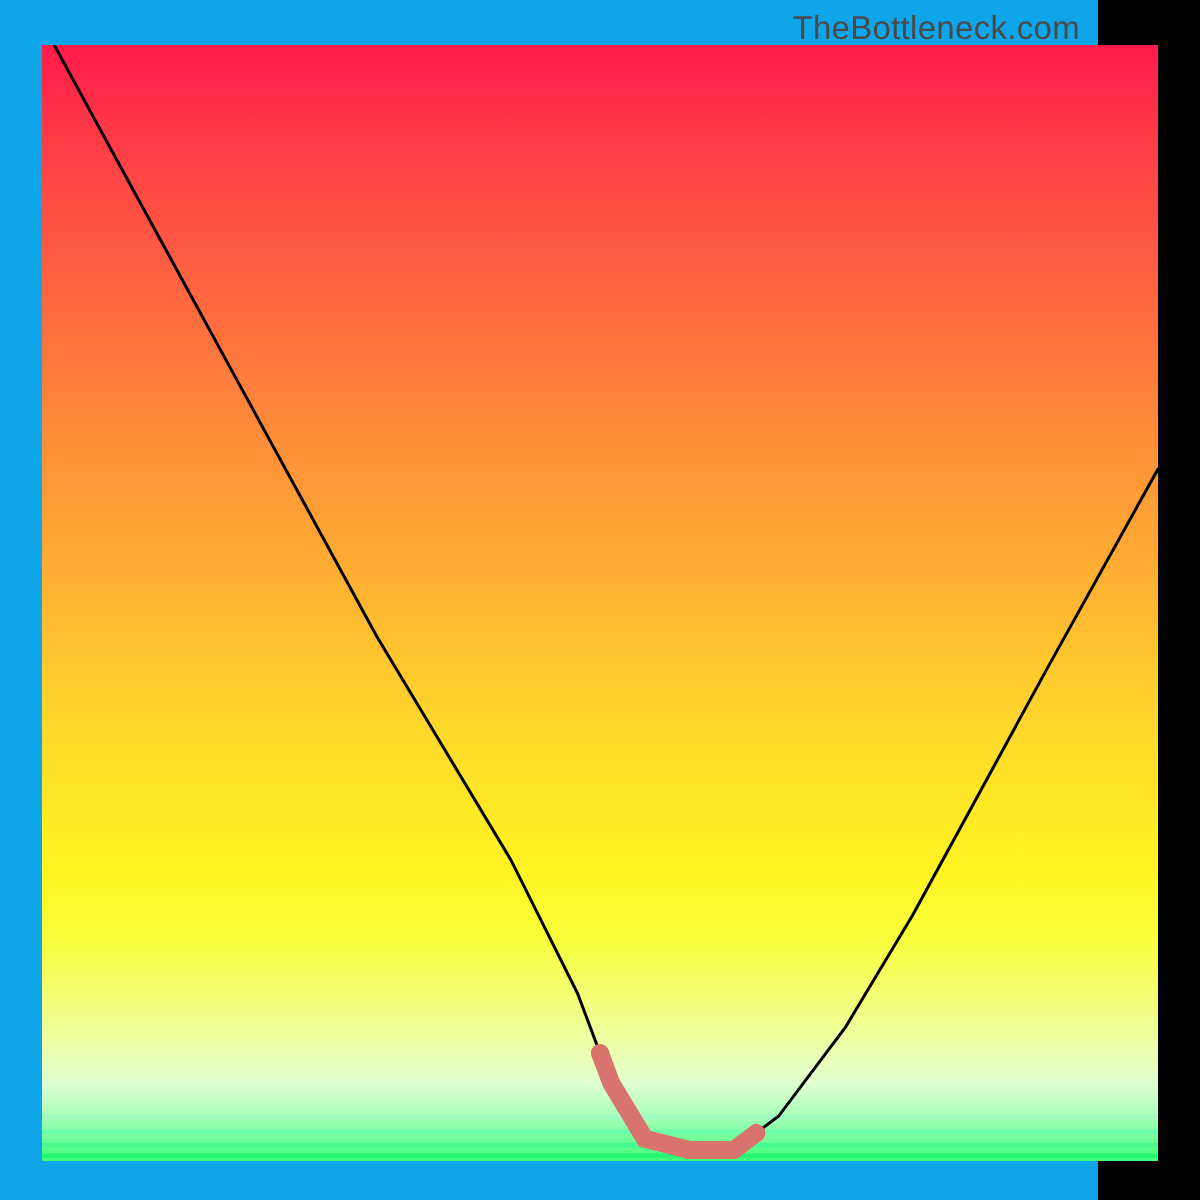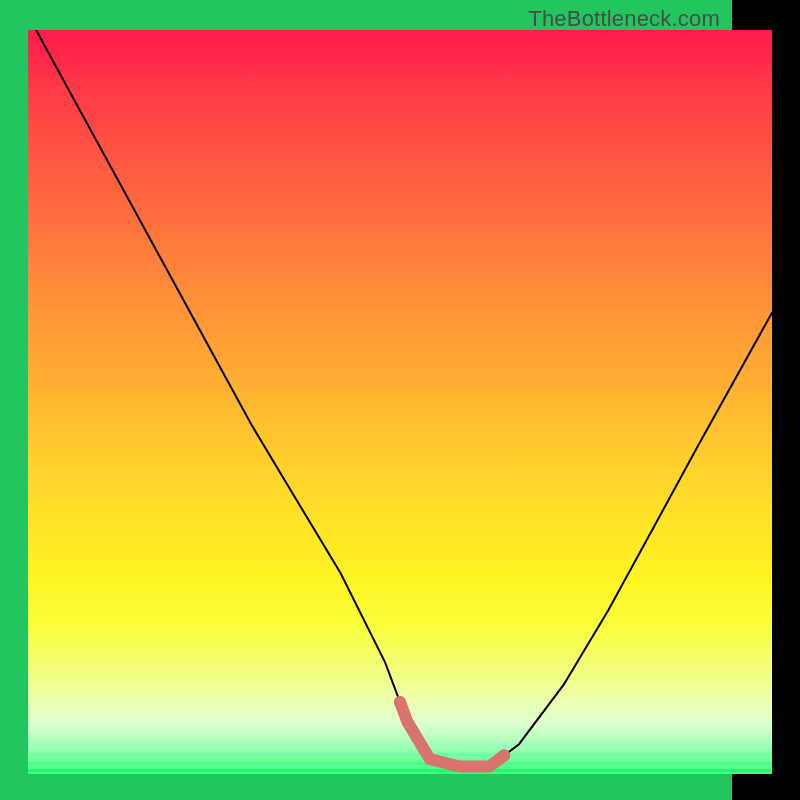--- a/index.html
+++ b/index.html
@@ -8,21 +8,21 @@
     width: 800px;
     height: 800px;
     background: #000;
     font-family: Arial, Helvetica, sans-serif;
     overflow: hidden;
   }
   .frame {
     position: relative;
     width: 732px;
     height: 800px;
-    background: #22c55e;
+    background: #0ea5e9;
     text-align: right;
   }
   .watermark {
     position: absolute;
     top: 6px;
     right: 12px;
     color: #4a4a4a;
     font-size: 22px;
     font-weight: 500;
     letter-spacing: 0.2px;

